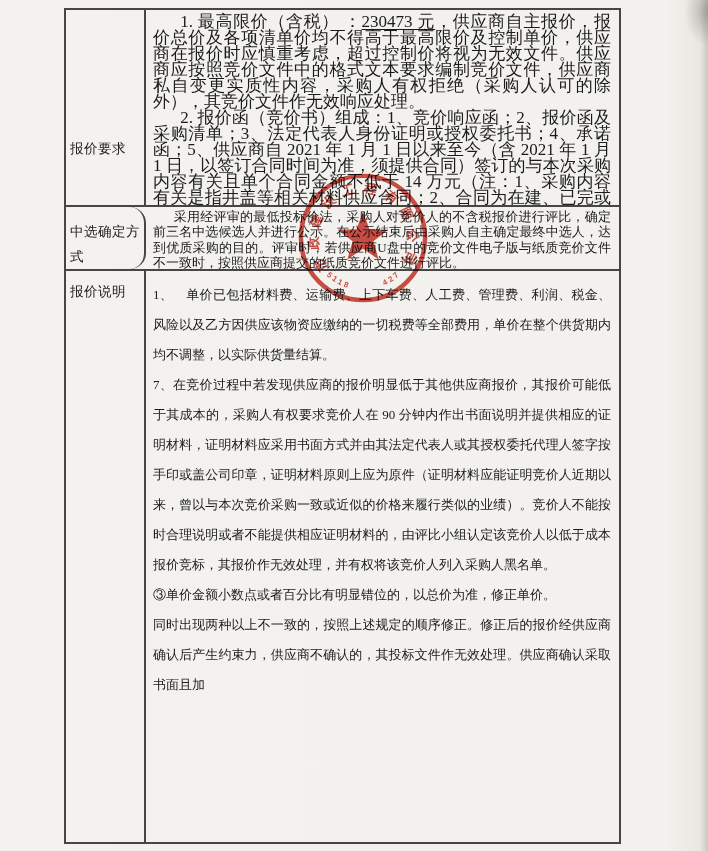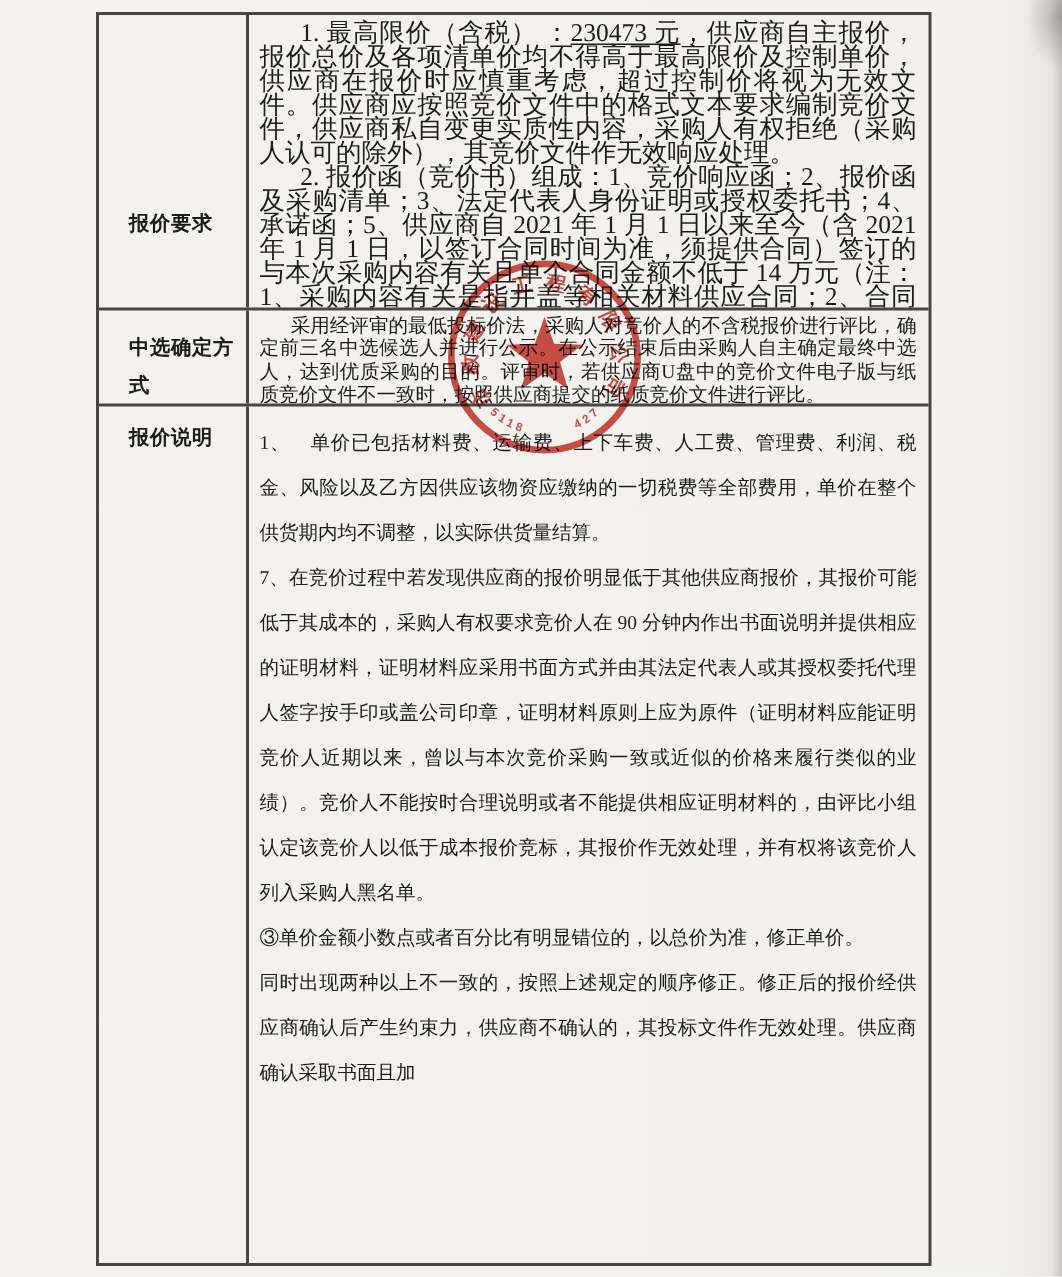--- a/index.html
+++ b/index.html
@@ -14,34 +14,34 @@
     background:linear-gradient(90deg,#f3f2ee 0%,#f2f1ed 94%,#e9e7e2 99%,#e2e0da 100%);
   }
   .doc-table{
     position:absolute;left:64px;top:8px;width:557px;height:836px;
     box-sizing:border-box;border:2px solid #474645;
     display:flex;flex-direction:column;
   }
   .row{display:flex;box-sizing:border-box;}
   .row-divided{border-bottom:2px solid #474645;}
   .label-cell{
-    width:100px;box-sizing:border-box;flex:none;
+    width:80px;box-sizing:border-box;flex:none;
     border-right:2px solid #474645;
-    font-weight:bold;font-size:13.5px;letter-spacing:.5px;
-    padding-left:20px;
+    font-weight:normal;font-size:13.5px;letter-spacing:.5px;
+    padding-left:4px;
   }
   .content-cell{flex:1;box-sizing:border-box;overflow:hidden;text-align:justify;}
   .content-cell p{margin:0;}
   
   .row-quote-req{height:197px;}
   .row-quote-req .label-cell{padding-top:130px;}
   .row-quote-req .content-cell{padding:4px 8px 0 7px;font-size:17px;line-height:16px;}
   
   .row-selection{height:64px;}
-  .row-selection .label-cell{padding-top:12px;line-height:25px;}
+  .row-selection .label-cell{padding-top:12px;line-height:25px;border-radius:16px;}
   .row-selection .content-cell{padding:2px 8px 0 7px;font-size:13px;line-height:15.4px;}
   
   .row-quote-note{flex:1;}
   .row-quote-note .label-cell{padding-top:12px;}
   .row-quote-note .content-cell{padding:9px 8px 0 7px;font-size:13px;line-height:30px;}
   .p-indent{text-indent:1.6em;}
   .u-price{text-decoration:underline;text-underline-offset:2px;}
   
   .seal{
     position:absolute;left:294px;top:169px;width:138px;height:138px;

